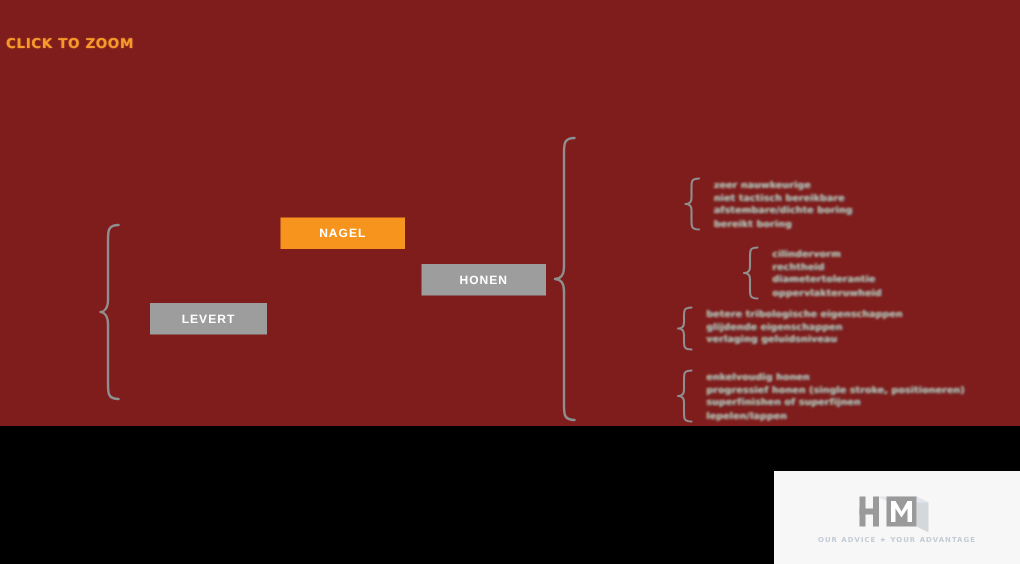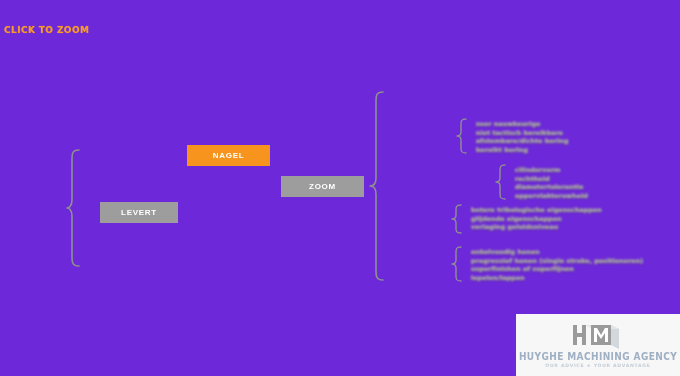--- a/index.html
+++ b/index.html
@@ -12,22 +12,22 @@
     height: 376px;
     overflow: hidden;
     font-family: "Liberation Sans", sans-serif;
     position: relative;
   }
 
   #canvas {
     position: absolute;
     left: 0; top: 0;
     width: 680px;
-    height: 376px;
-    background: #6d28d9;
+    height: 284px;
+    background: #7f1d1d;
     text-decoration: underline;
   }
 
   
   .zoom-badge {
     position: absolute;
     left: 0px;
     top: 22px;
     height: 15px;
     padding: 0 6px 0 4px;
@@ -155,21 +155,21 @@
 
   <div class="box orange" id="box-nagel">
     <span>NAGEL</span>
   </div>
 
   <div class="box gray" id="box-levert">
     <span>LEVERT</span>
   </div>
 
   <div class="box gray" id="box-honen">
-    <span>ZOOM</span>
+    <span>HONEN</span>
   </div>
 
   <div class="brace" id="brace-levert">
     <svg width="18" height="120" viewBox="0 0 18 120">
       <path d="M13 2 C6 2 6 6 6 12 L6 52 C6 58 3 60 1 60 C3 60 6 62 6 68 L6 108 C6 114 6 118 13 118" stroke-width="1.6"></path>
     </svg>
   </div>
 
   <div class="brace" id="brace-honen">
     <svg width="18" height="192" viewBox="0 0 18 192">
@@ -236,17 +236,16 @@
         <polygon points="18,3 44,3 52,7 26,7" fill="#e2e6ea"></polygon>
 
         <rect x="6" y="3" width="4" height="20" fill="#9a9a9a"></rect>
         <rect x="6" y="11" width="13" height="4" fill="#9a9a9a"></rect>
         <rect x="15" y="3" width="4" height="20" fill="#9a9a9a"></rect>
 
         <rect x="24" y="3" width="20" height="20" fill="#9a9a9a"></rect>
         <polygon points="27,20 27,6 30,6 34,13 38,6 41,6 41,20 38,20 38,11 34,17 30,11 30,20" fill="#ffffff"></polygon>
       </svg>
     </div>
-    <div class="logo-name">HUYGHE MACHINING AGENCY</div>
     <div class="logo-tag">OUR ADVICE ★ YOUR ADVANTAGE</div>
   </div>
 
 </div>
 
 </body></html>

